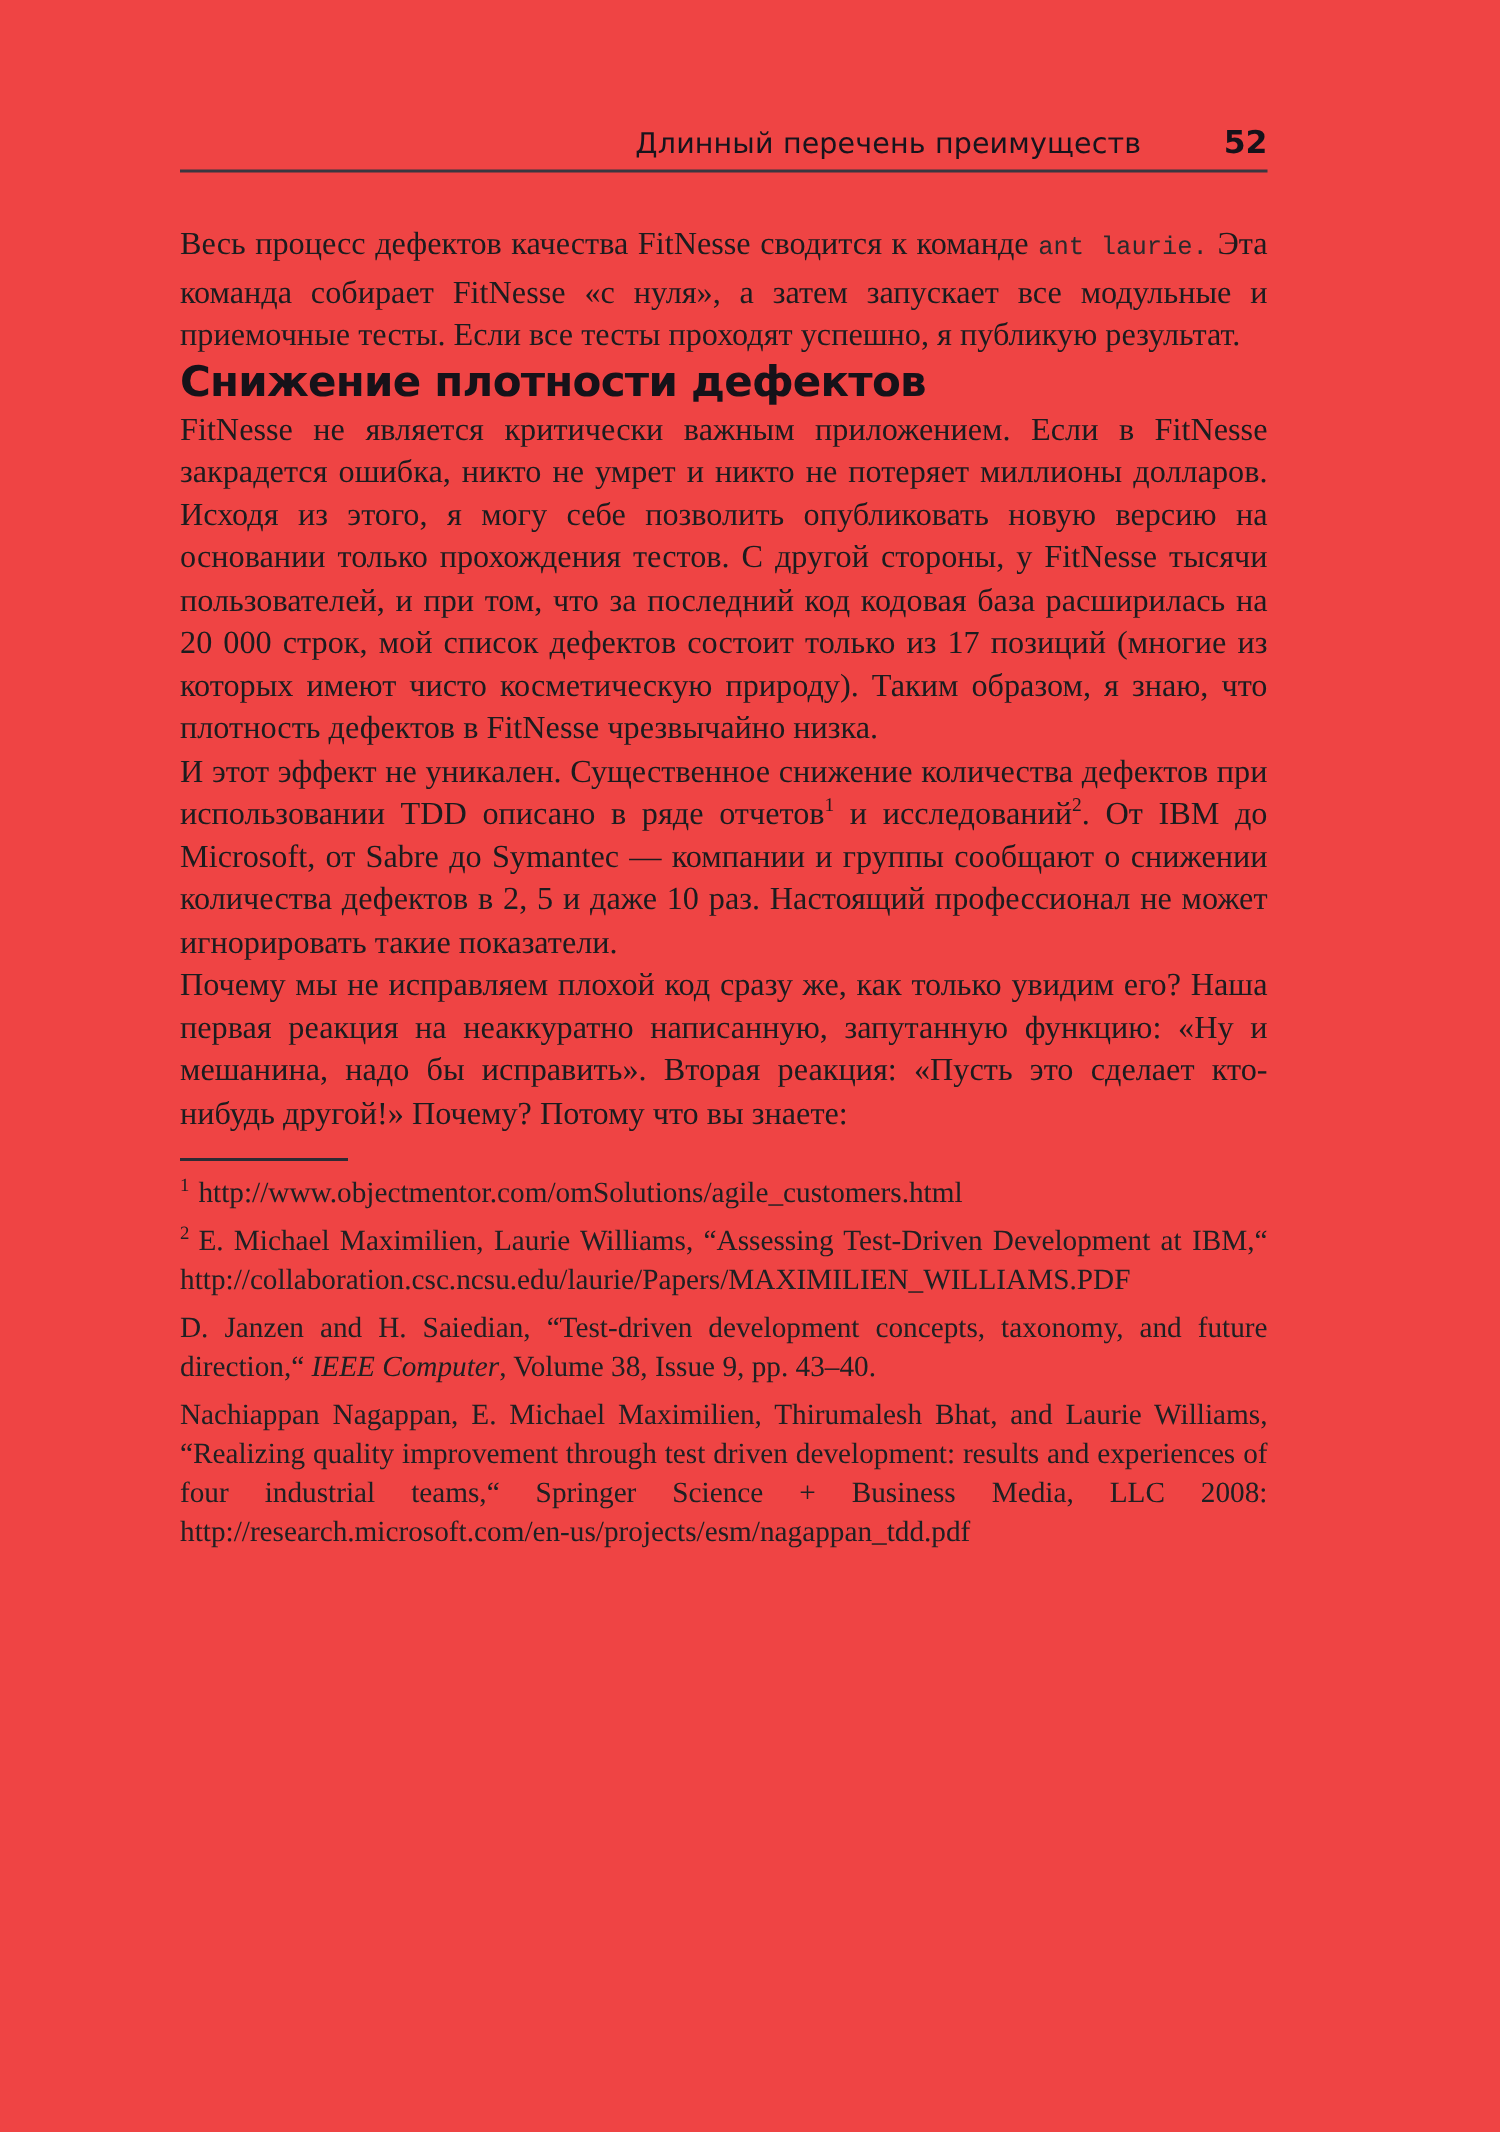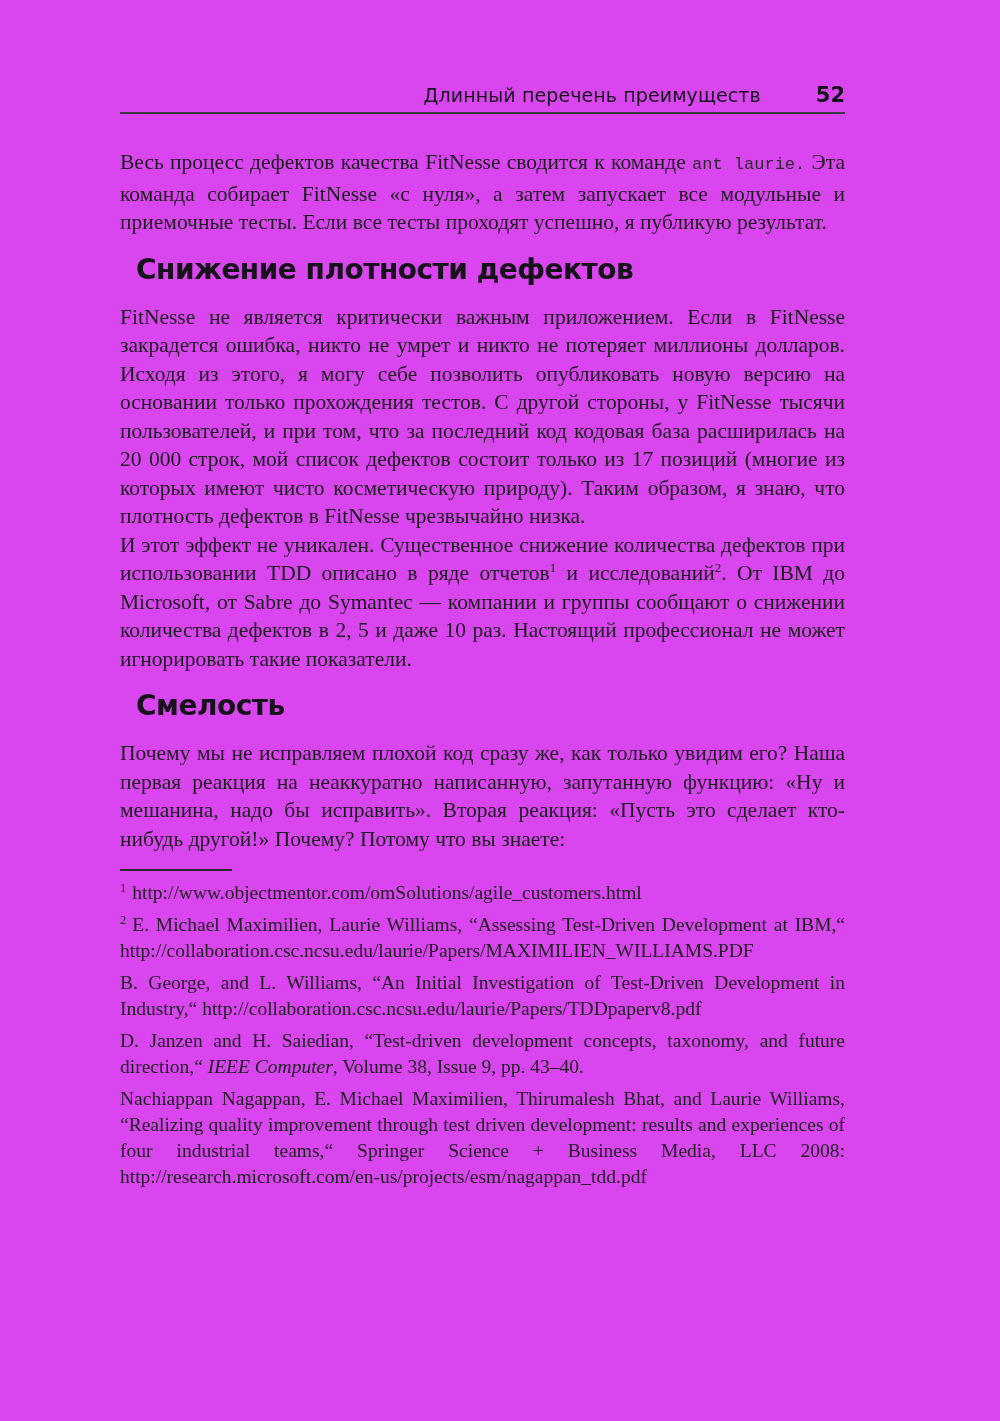--- a/index.html
+++ b/index.html
@@ -1,21 +1,21 @@
 <!DOCTYPE html>
 <html lang="ru"><head>
 <meta charset="utf-8">
 <style>
   html, body { margin: 0; padding: 0; background: #e8e8e8; }
   .page {
     position: relative;
     width: 1000px;
     height: 1421px;
     margin: 0 auto;
-    background: #d946ef;
+    background: #ef4444;
     overflow: hidden;
     color: #1b1b1d;
     font-family: "Liberation Serif", "DejaVu Serif", serif;
   }
 
   
   .page-header {
     position: absolute;
     left: 120px;
     width: 725px;
@@ -55,21 +55,21 @@
     margin-left: 17px;
     font-size: 21.5px;
     line-height: 28.5px;
     text-align: justify;
     hyphens: manual;
     color: #1c1c1e;
   }
   .intro-par { margin-top: 0; }
 
   h2.section-title {
-    margin: 16px;
+    margin: 0;
     font-family: "DejaVu Sans", "Liberation Sans", sans-serif;
     font-weight: bold;
     font-size: 28px;
     line-height: 34px;
     letter-spacing: -0.5px;
     color: #161219;
   }
   .mt-h2-first { margin-top: 40px; }
   .mt-h2-second { margin-top: 34px; }
   .mt-par-after-h2 { margin-top: 24px; }
@@ -123,28 +123,26 @@
   <div class="content">
 
     <p class="body-par intro-par"><span>Весь процесс дефектов качества FitNesse сводится к команде </span><span class="seg-mono">ant laurie.</span><span> Эта команда собирает FitNesse «с нуля», а затем запускает все модуль­ные и приемочные тесты. Если все тесты проходят успешно, я публи­кую результат.</span></p>
 
     <h2 class="section-title mt-h2-first">Снижение плотности дефектов</h2>
 
     <p class="body-par mt-par-after-h2"><span>FitNesse не является критически важным приложением. Если в FitNesse закрадется ошибка, никто не умрет и никто не потеряет миллионы долларов. Исходя из этого, я могу себе позволить опубликовать новую версию на основании только прохождения тестов. С другой стороны, у FitNesse тысячи пользователей, и при том, что за последний код ко­довая база расширилась на 20&nbsp;000 строк, мой список дефектов состоит только из 17 позиций (многие из которых имеют чисто косметическую природу). Таким образом, я знаю, что плотность дефектов в FitNesse чрезвычайно низка.</span></p>
 
     <p class="body-par mt-par-follow"><span>И этот эффект не уникален. Существенное снижение количества дефек­тов при использовании TDD описано в ряде отчетов</span><span class="seg-sup">1</span><span> и исследований</span><span class="seg-sup">2</span><span>. От IBM до Microsoft, от Sabre до Symantec — компании и группы сооб­щают о снижении количества дефектов в 2, 5 и даже 10 раз. Настоящий профессионал не может игнорировать такие показатели.</span></p>
 
-    <h2 class="section-title mt-h2-second">Смелость</h2>
 
     <p class="body-par mt-par-after-h2"><span>Почему мы не исправляем плохой код сразу же, как только увидим его? Наша первая реакция на неаккуратно написанную, запутанную функцию: «Ну и мешанина, надо бы исправить». Вторая реакция: «Пусть это сделает кто-нибудь другой!» Почему? Потому что вы знаете:</span></p>
 
     <div class="footnote-separator"></div>
 
     <div class="footnotes">
       <p class="footnote"><sup>1</sup><span><span>http://www.objectmentor.com/omSolutions/agile_customers.html</span></span></p>
       <p class="footnote"><sup>2</sup><span><span>E. Michael Maximilien, Laurie Williams, “Assessing Test-Driven Development at IBM,“ http://collaboration.csc.ncsu.edu/laurie/Papers/MAXIMILIEN_​WILLIAMS.PDF</span></span></p>
-      <p class="footnote"><sup></sup><span><span>B. George, and L. Williams, “An Initial Investigation of Test-Driven Development in Industry,“ http://collaboration.csc.ncsu.edu/laurie/Papers/TDDpaperv8.pdf</span></span></p>
       <p class="footnote"><sup></sup><span><span>D. Janzen and H. Saiedian, “Test-driven development concepts, taxonomy, and future direction,“ </span><span class="seg-italic">IEEE Computer</span><span>, Volume 38, Issue 9, pp. 43–40.</span></span></p>
       <p class="footnote"><sup></sup><span><span>Nachiappan Nagappan, E. Michael Maximilien, Thirumalesh Bhat, and Laurie Williams, “Realizing quality improvement through test driven development: results and experiences of four industrial teams,“ Springer Science + Business Media, LLC 2008: http://research.microsoft.com/en-us/projects/esm/nagappan_tdd.pdf</span></span></p>
     </div>
 
   </div>
 </div>
 
 </body></html>

